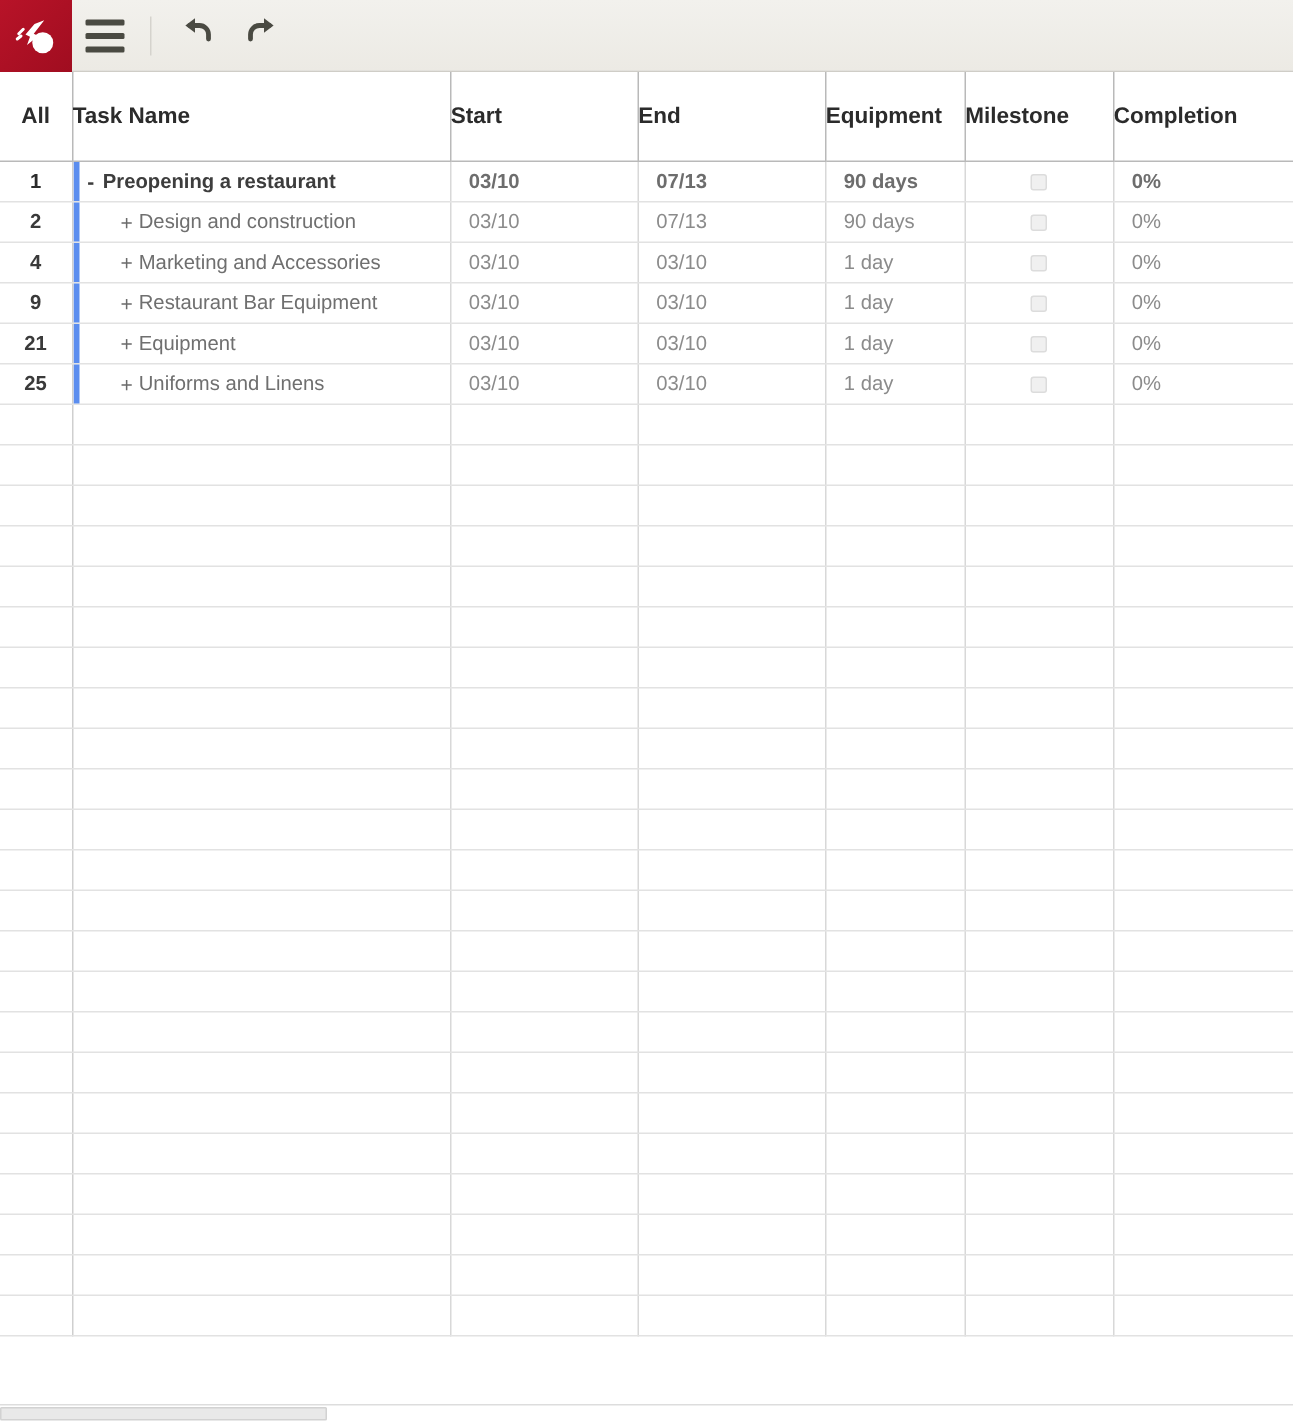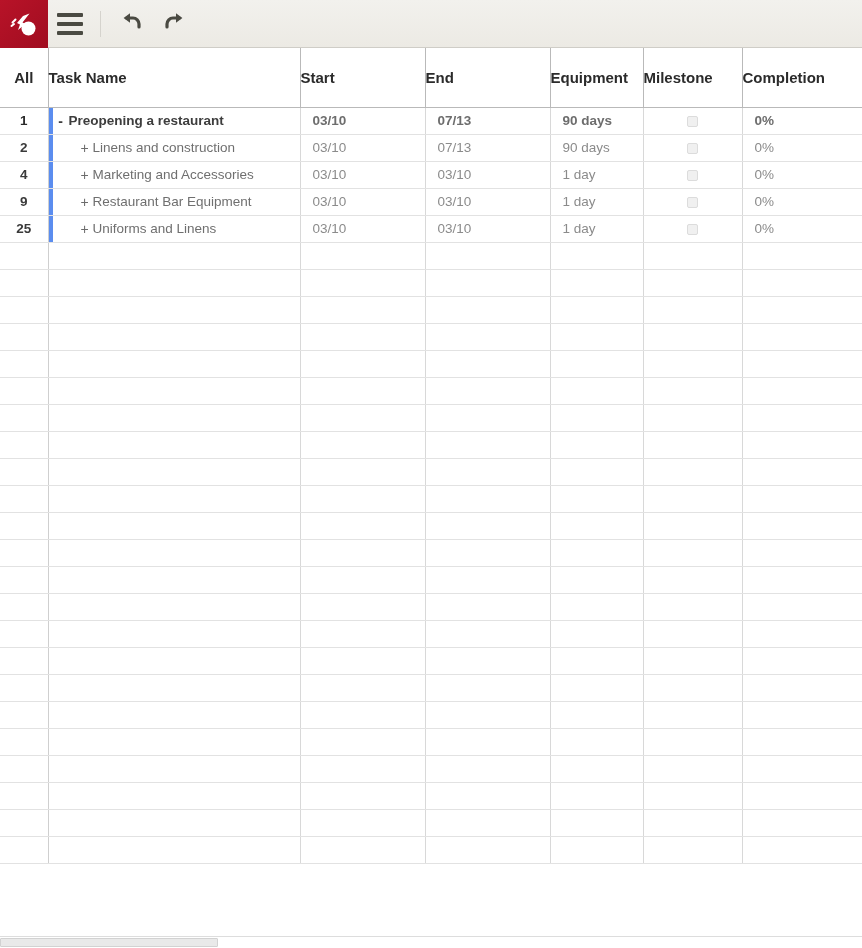--- a/index.html
+++ b/index.html
@@ -321,21 +321,21 @@
             <td class="cell-dur">90 days</td>
             <td class="cell-mile"><span class="mile-box"></span></td>
             <td class="cell-comp">0%</td>
           </tr>
           <tr class="row-child">
             <td class="cell-all">2</td>
             <td class="cell-task">
               <span class="spine"></span>
               <span class="task-inner">
                 <span class="twisty">+</span>
-                <span class="task-label">Linens and construction</span>
+                <span class="task-label">Design and construction</span>
               </span>
             </td>
             <td class="cell-start">03/10</td>
             <td class="cell-end">07/13</td>
             <td class="cell-dur">90 days</td>
             <td class="cell-mile"><span class="mile-box"></span></td>
             <td class="cell-comp">0%</td>
           </tr>
           <tr class="row-child">
             <td class="cell-all">4</td>
@@ -361,20 +361,35 @@
                 <span class="task-label">Restaurant Bar Equipment</span>
               </span>
             </td>
             <td class="cell-start">03/10</td>
             <td class="cell-end">03/10</td>
             <td class="cell-dur">1 day</td>
             <td class="cell-mile"><span class="mile-box"></span></td>
             <td class="cell-comp">0%</td>
           </tr>
           <tr class="row-child">
+            <td class="cell-all">21</td>
+            <td class="cell-task">
+              <span class="spine"></span>
+              <span class="task-inner">
+                <span class="twisty">+</span>
+                <span class="task-label">Equipment</span>
+              </span>
+            </td>
+            <td class="cell-start">03/10</td>
+            <td class="cell-end">03/10</td>
+            <td class="cell-dur">1 day</td>
+            <td class="cell-mile"><span class="mile-box"></span></td>
+            <td class="cell-comp">0%</td>
+          </tr>
+          <tr class="row-child">
             <td class="cell-all">25</td>
             <td class="cell-task">
               <span class="spine"></span>
               <span class="task-inner">
                 <span class="twisty">+</span>
                 <span class="task-label">Uniforms and Linens</span>
               </span>
             </td>
             <td class="cell-start">03/10</td>
             <td class="cell-end">03/10</td>

